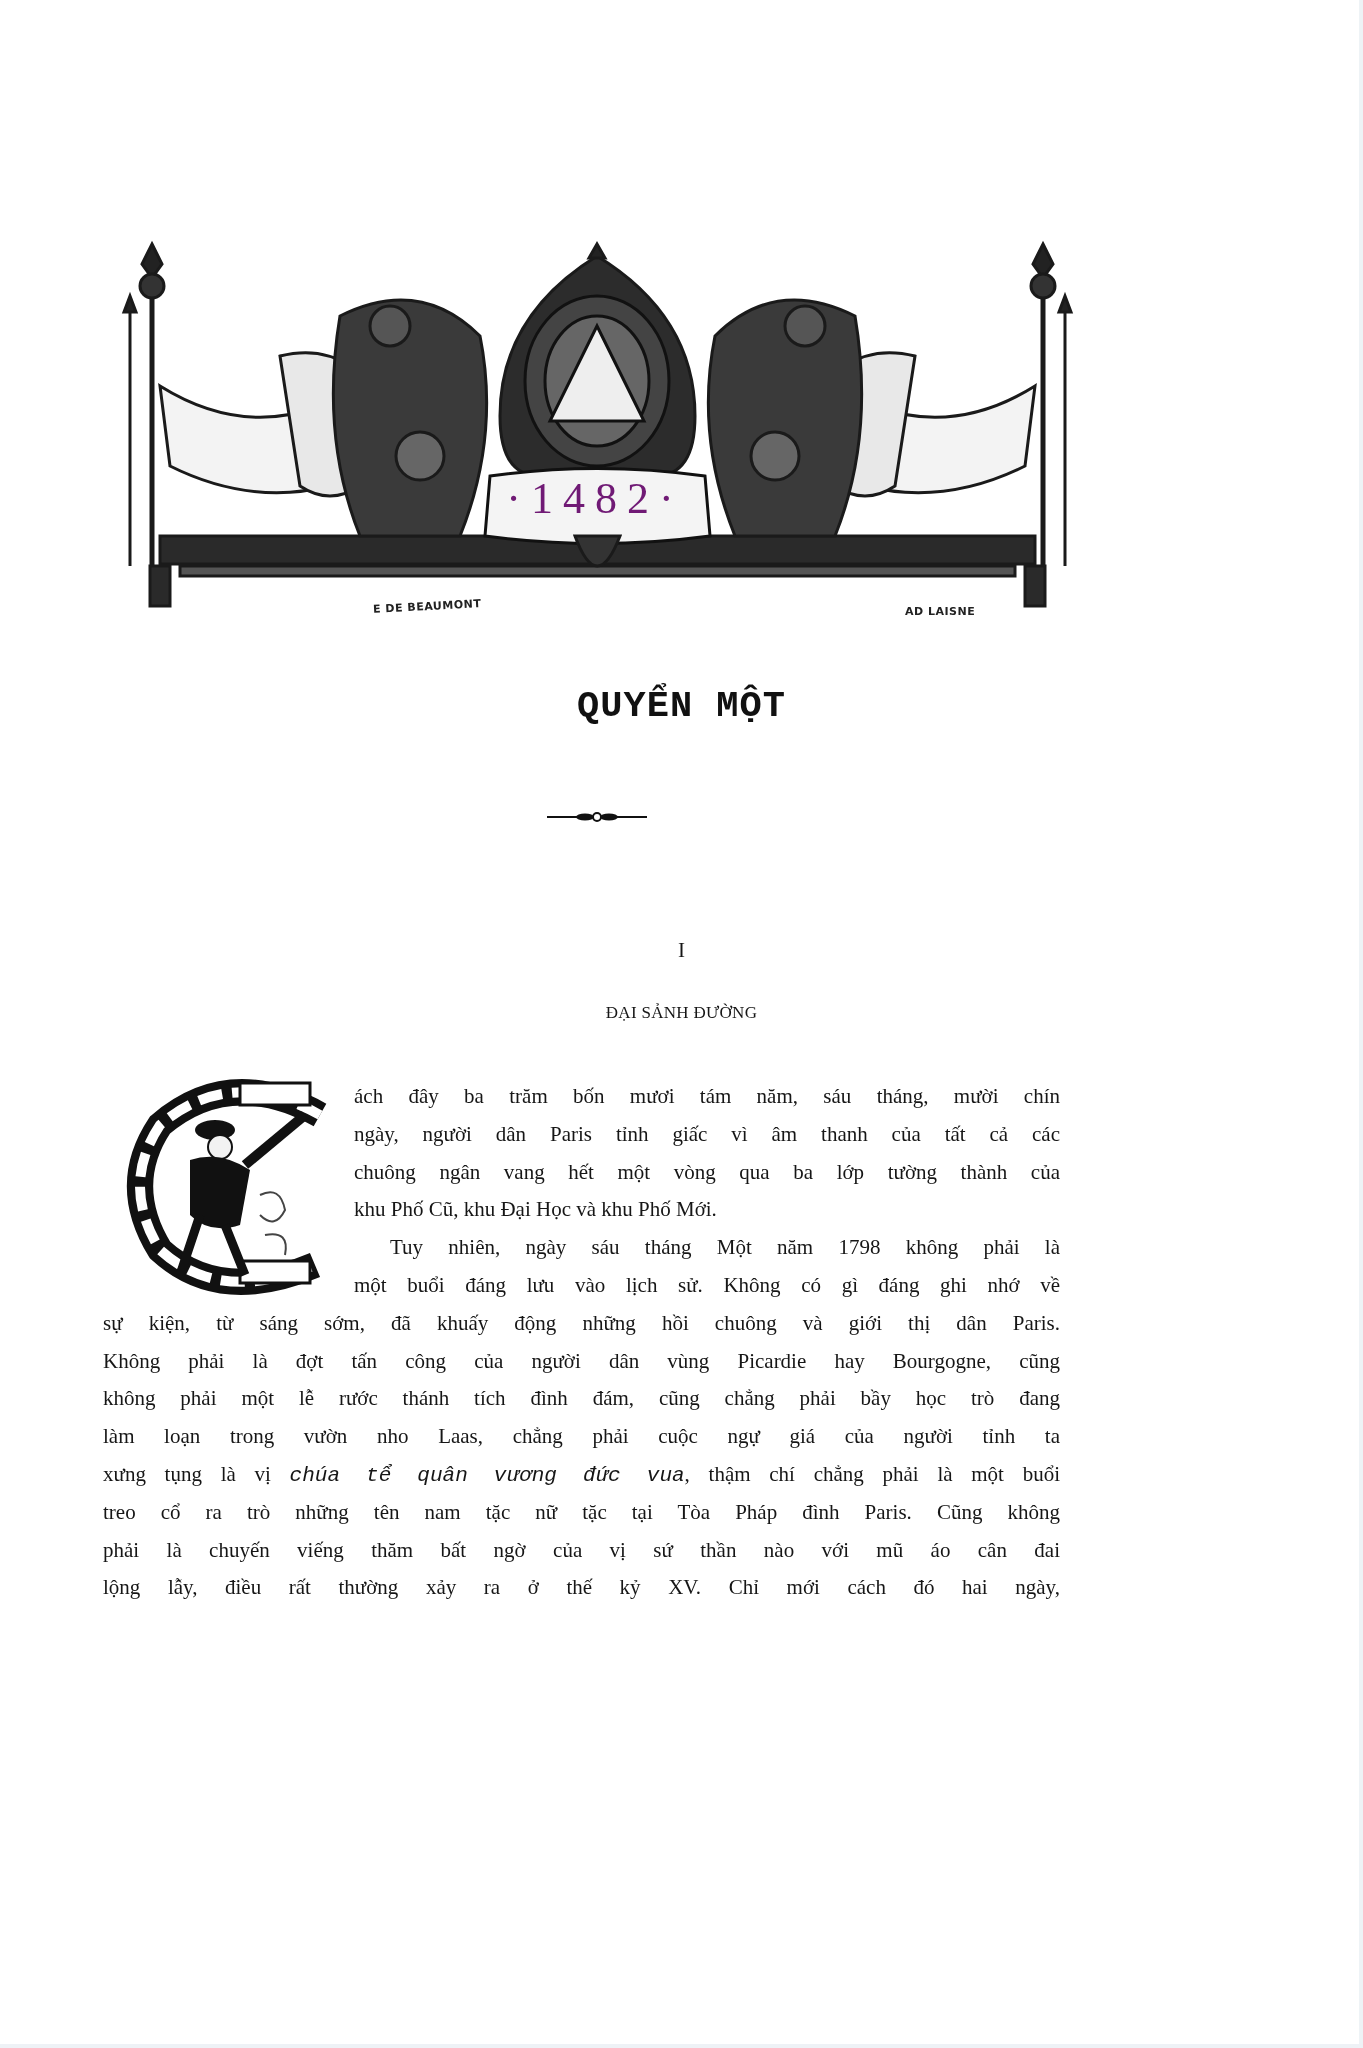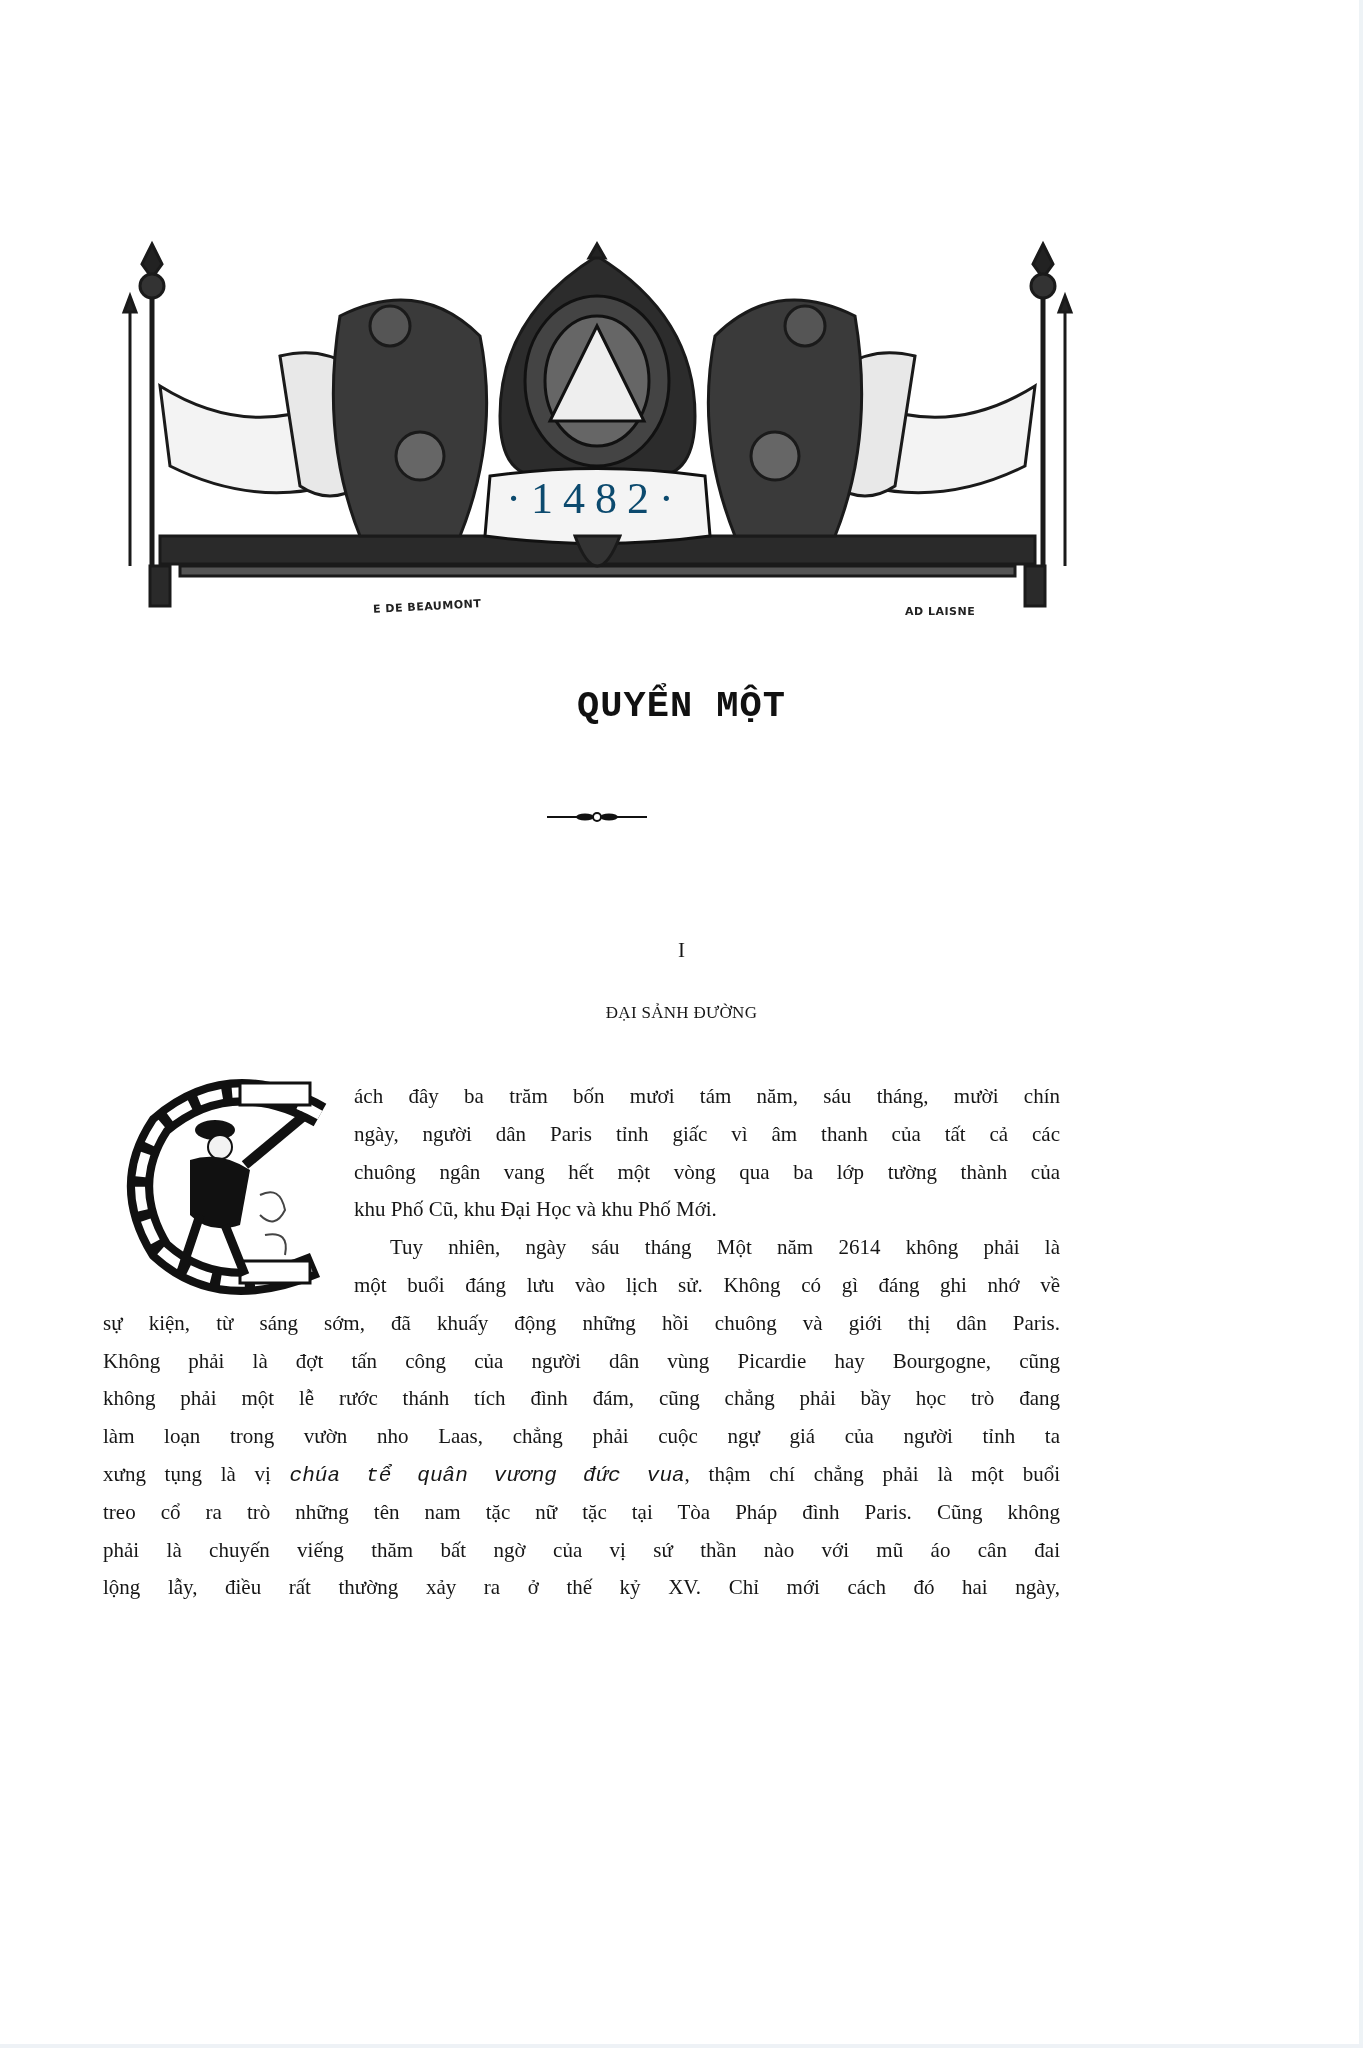--- a/index.html
+++ b/index.html
@@ -27,21 +27,21 @@
   .credit {
     position: absolute; font-family: "DejaVu Sans", sans-serif;
     font-size: 11px; letter-spacing: 0.5px; color: #222; font-weight: bold;
   }
   .credit-left { left: 373px; top: 600px; transform: rotate(-3deg); }
   .credit-right { left: 905px; top: 605px; }
   .year-banner {
     position: absolute; left: 490px; top: 468px; width: 210px; height: 60px;
     display: flex; align-items: center; justify-content: center;
     font-family: "Liberation Serif", serif; font-size: 44px; letter-spacing: 10px;
-    color: #0c4a6e; font-weight: normal;
+    color: #701a75; font-weight: normal;
   }
   .book-title {
     position: absolute; left: 0; width: 1363px; top: 660px;
     text-align: center;
     font-family: Liberation Mono, monospace; font-weight: bold;
     font-size: 37px; letter-spacing: 1px; color: #111;
   }
   .ornament {
     position: absolute; left: 547px; top: 810px; width: 100px; height: 14px;
   }
@@ -155,21 +155,21 @@
     <path d="M140 120 q20 -10 25 15 q-10 20 -25 5" fill="none" stroke="#444" stroke-width="2"></path>
     <path d="M145 160 q25 -5 20 20" fill="none" stroke="#444" stroke-width="2"></path>
   </svg>
 </div>
 
 <div class="body-text">
   <span class="line indent-drop">ách đây ba trăm bốn mươi tám năm, sáu tháng, mười chín</span>
   <span class="line indent-drop">ngày, người dân Paris tỉnh giấc vì âm thanh của tất cả các</span>
   <span class="line indent-drop">chuông ngân vang hết một vòng qua ba lớp tường thành của</span>
   <span class="line indent-drop last">khu Phố Cũ, khu Đại Học và khu Phố Mới.</span>
-  <span class="line indent-drop indent-para">Tuy nhiên, ngày sáu tháng Một năm 2614 không phải là</span>
+  <span class="line indent-drop indent-para">Tuy nhiên, ngày sáu tháng Một năm 1798 không phải là</span>
   <span class="line indent-drop">một buổi đáng lưu vào lịch sử. Không có gì đáng ghi nhớ về</span>
   <span class="line">sự kiện, từ sáng sớm, đã khuấy động những hồi chuông và giới thị dân Paris.</span>
   <span class="line">Không phải là đợt tấn công của người dân vùng Picardie hay Bourgogne, cũng</span>
   <span class="line">không phải một lễ rước thánh tích đình đám, cũng chẳng phải bầy học trò đang</span>
   <span class="line">làm loạn trong vườn nho Laas, chẳng phải cuộc ngự giá của người tỉnh ta</span>
   <span class="line"><span>xưng tụng là vị </span><span class="it">chúa tể quân vương đức vua</span><span>, thậm chí chẳng phải là một buổi</span></span>
   <span class="line">treo cổ ra trò những tên nam tặc nữ tặc tại Tòa Pháp đình Paris. Cũng không</span>
   <span class="line">phải là chuyến viếng thăm bất ngờ của vị sứ thần nào với mũ áo cân đai</span>
   <span class="line">lộng lẫy, điều rất thường xảy ra ở thế kỷ XV. Chỉ mới cách đó hai ngày,</span>
 </div>

